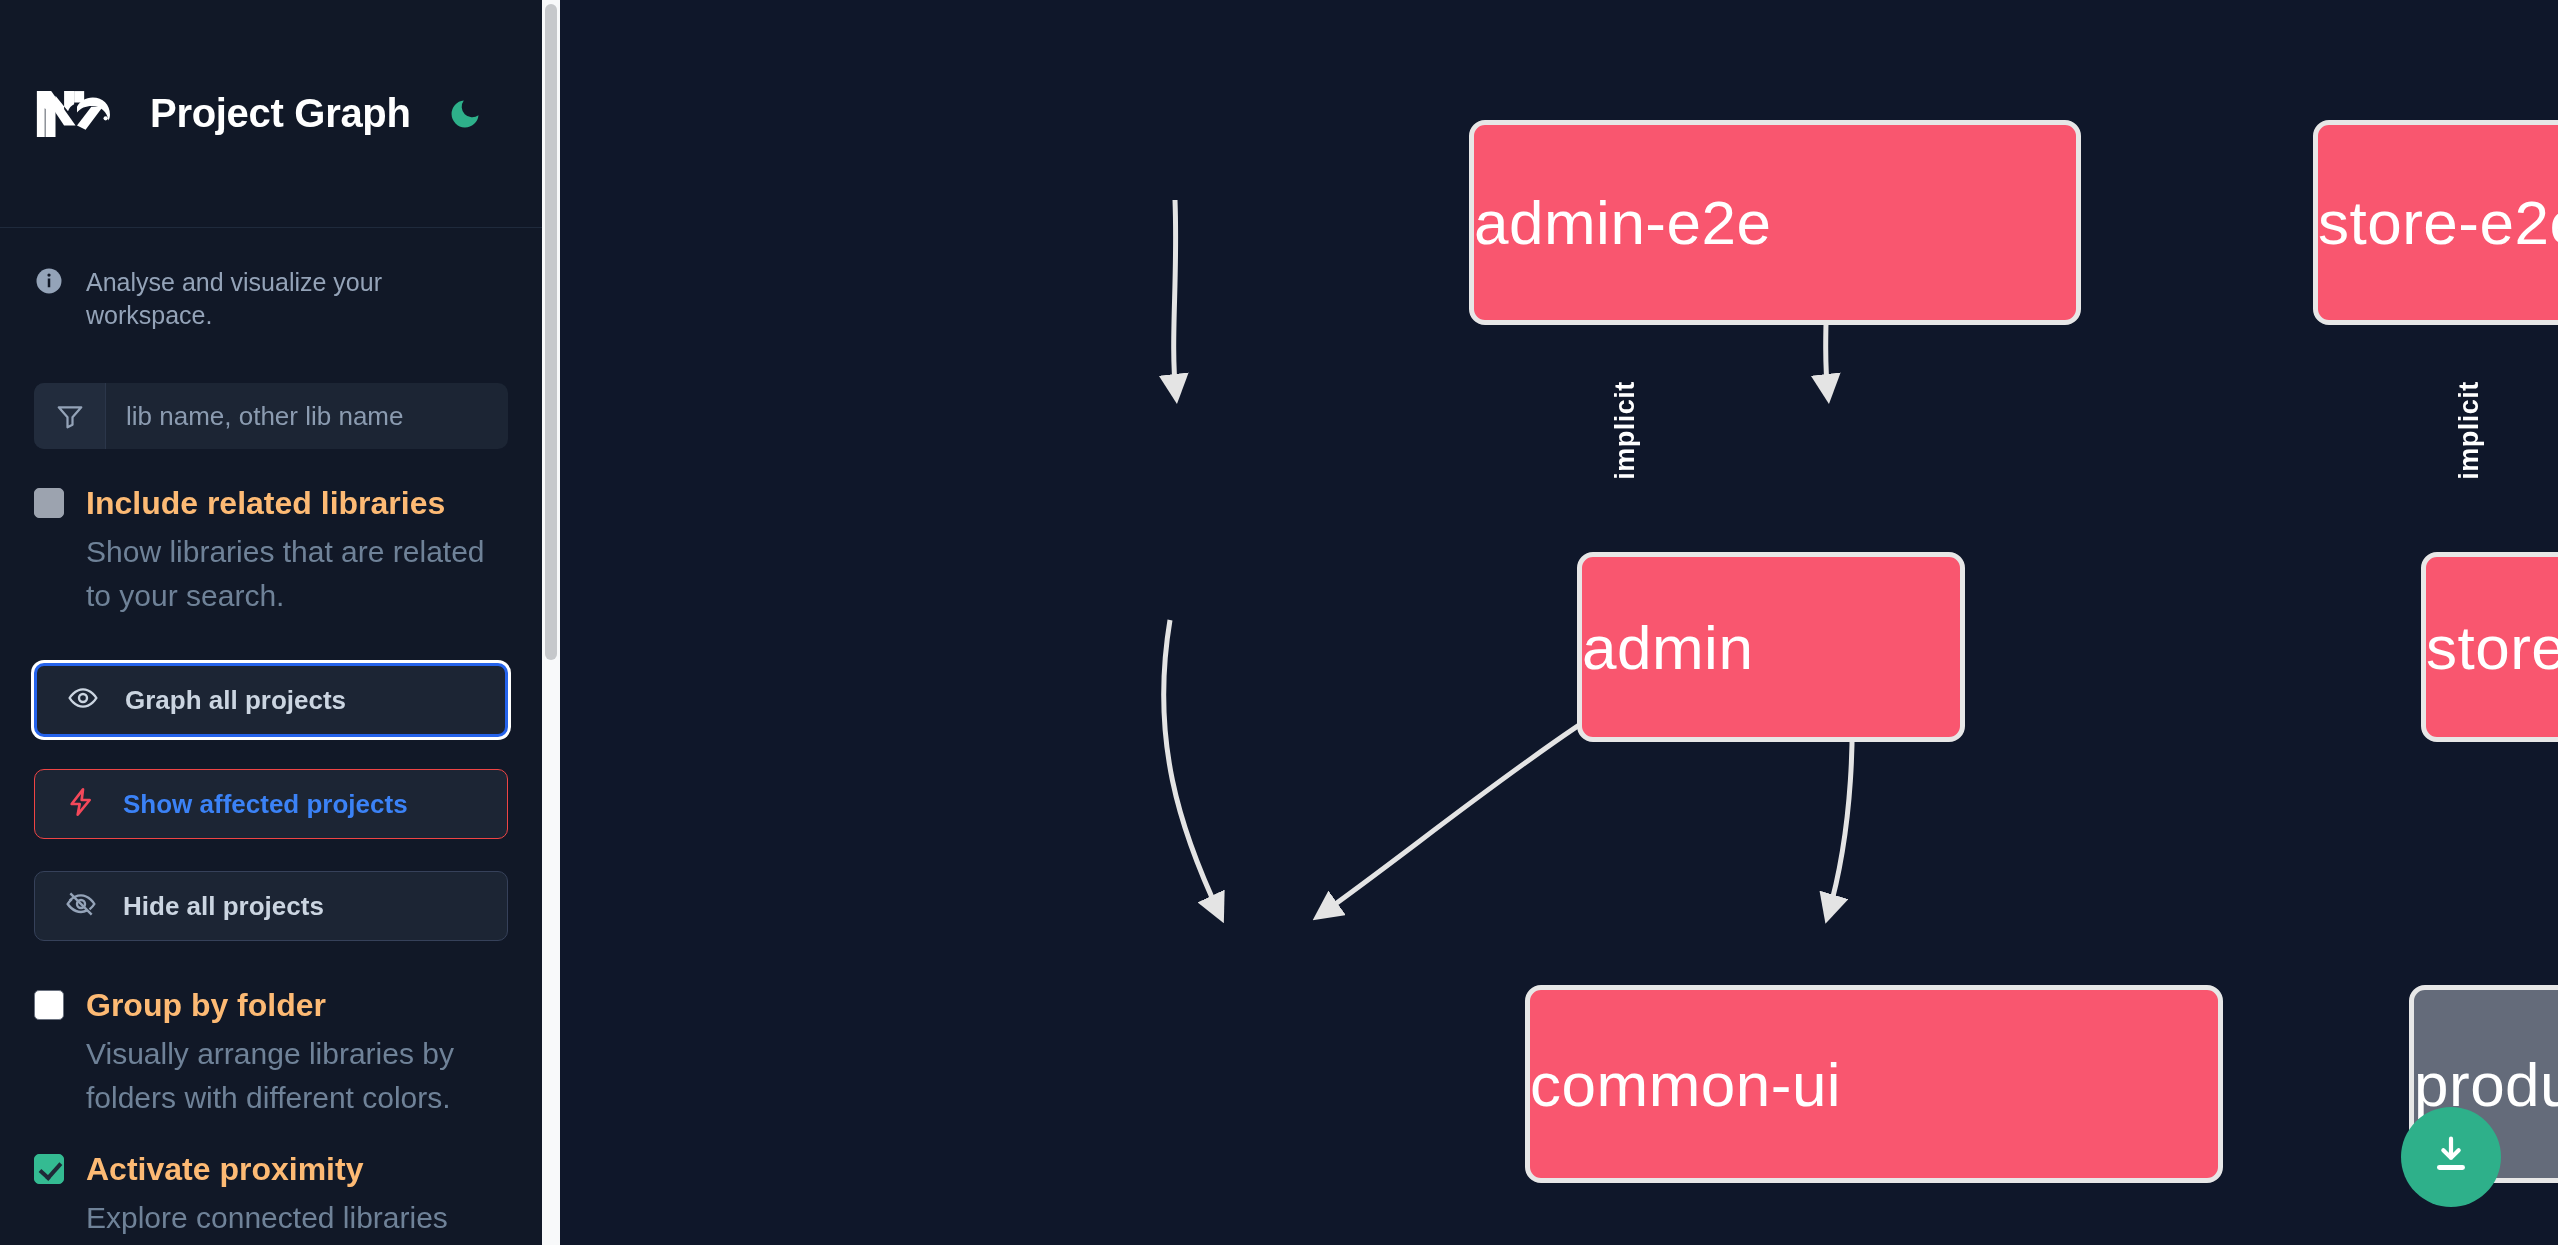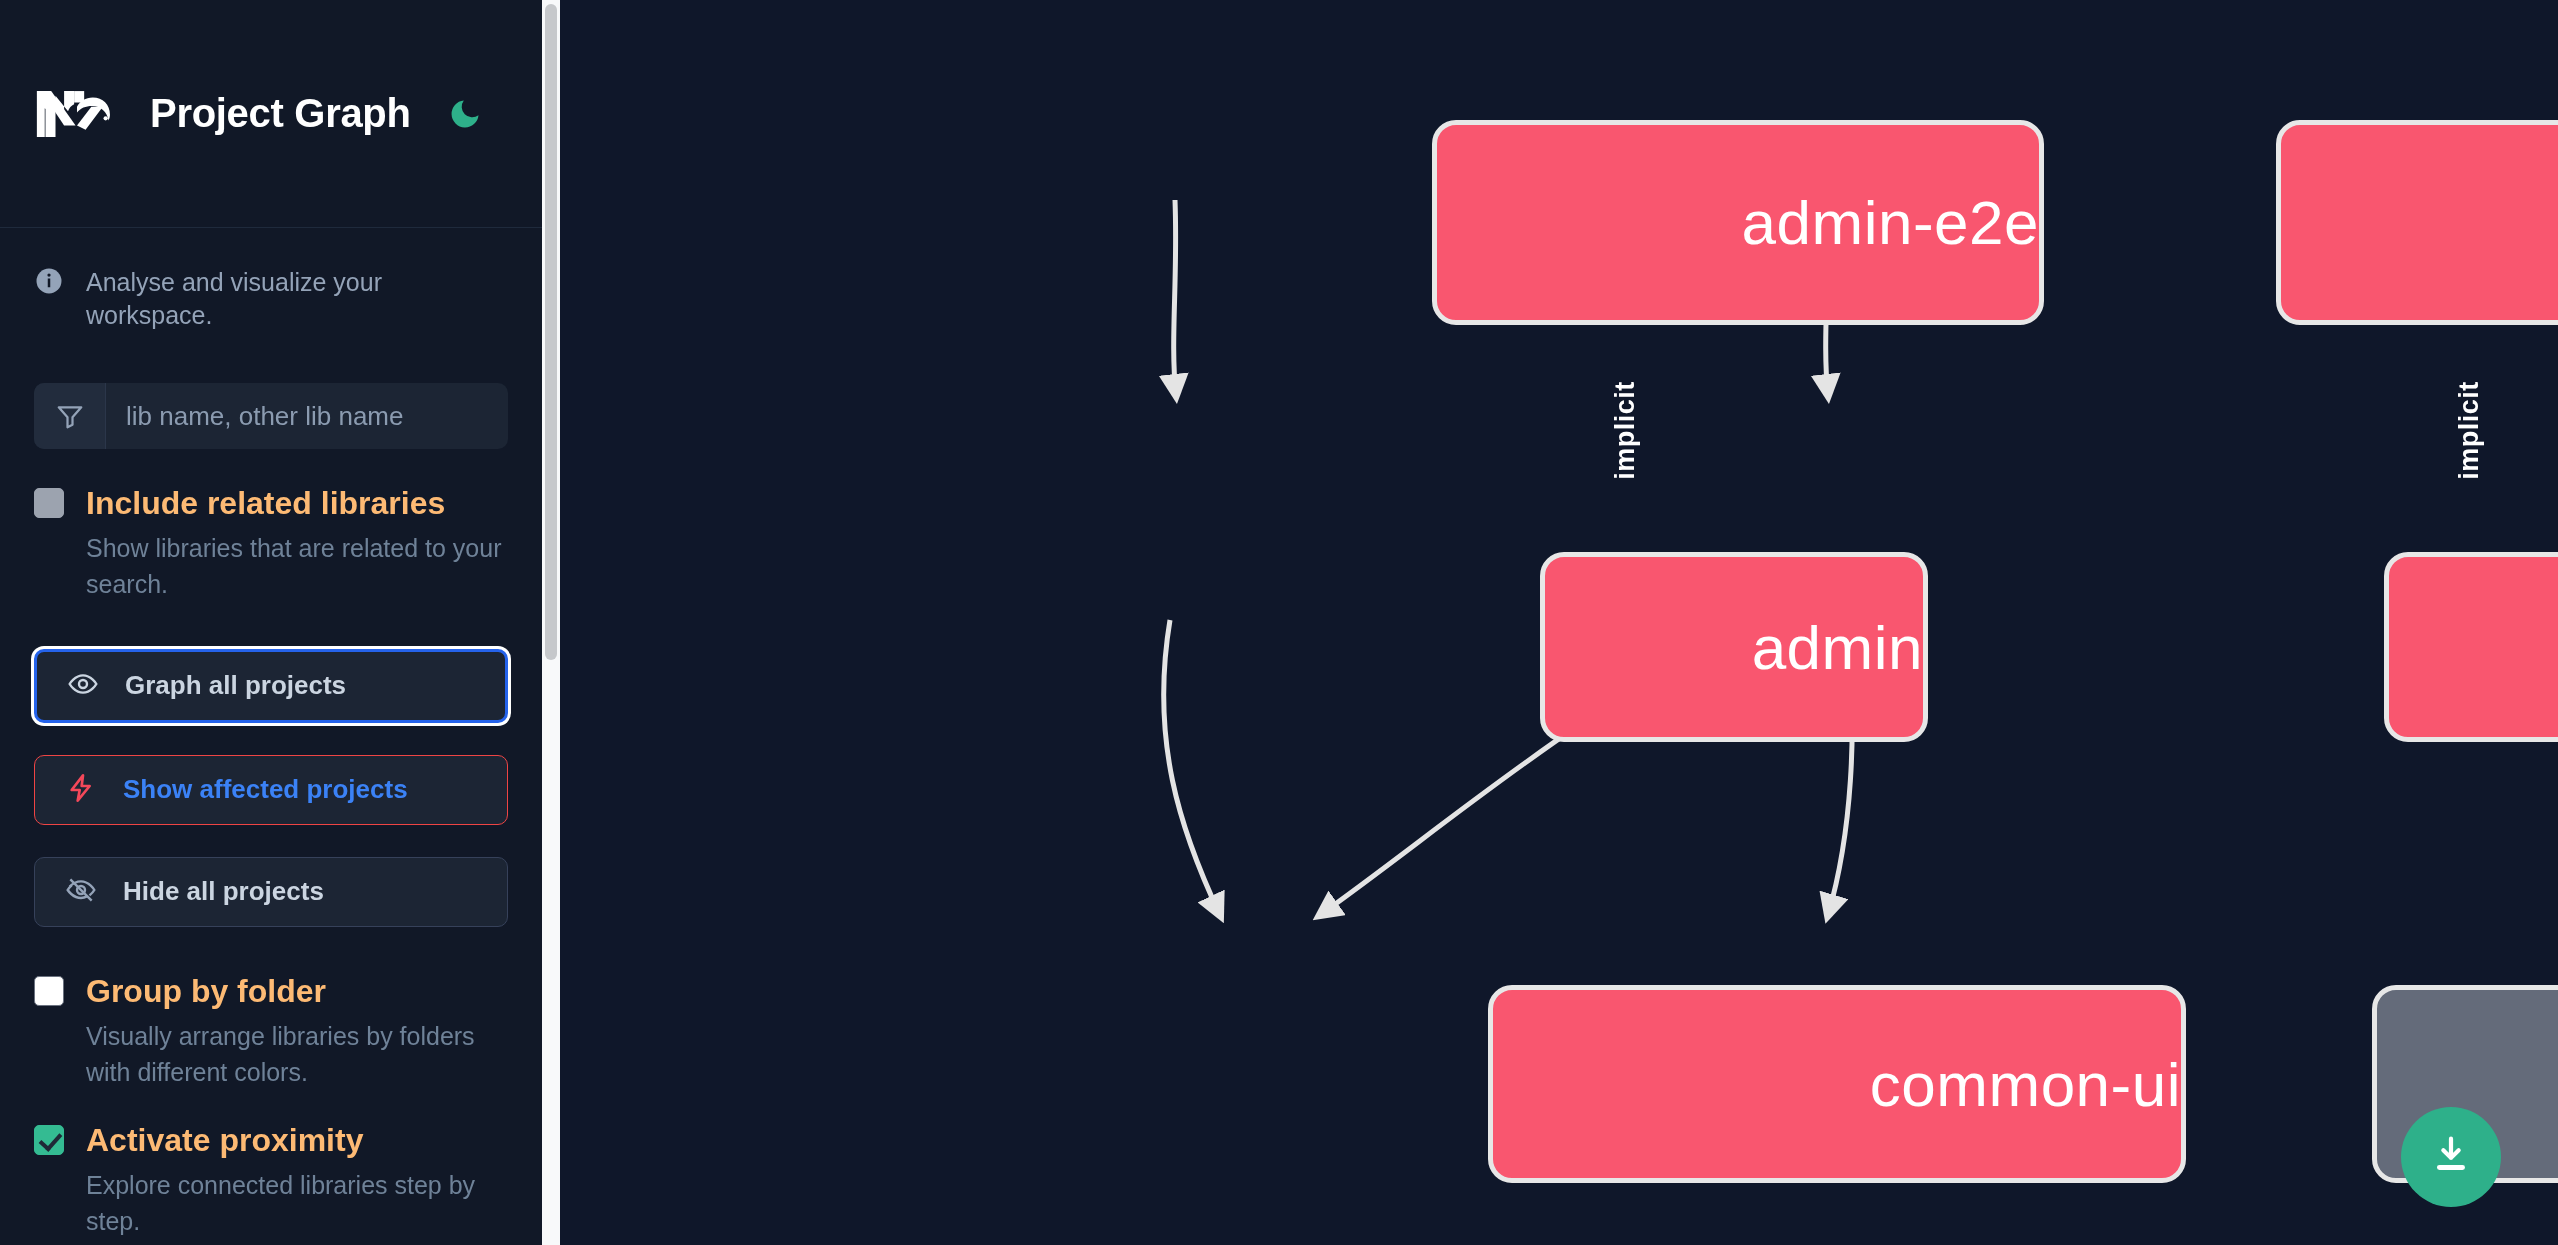--- a/index.html
+++ b/index.html
@@ -88,21 +88,21 @@
   .cb.checked { background: #34bb92; border: 1px solid #34bb92; }
   .cb.checked::after {
     content: "";
     position: absolute; left: 9px; top: 3px;
     width: 9px; height: 17px;
     border: solid #1f2937; border-width: 0 4px 4px 0;
     transform: rotate(42deg);
   }
   .cb-texts { flex: 1; }
   .cb-label { color: #fdba74; font-size: 32px; font-weight: 700; line-height: 1.25; }
-  .cb-desc { color: #6f8298; font-size: 25px; line-height: 1.45; margin-top: 7px; max-width: 430px; }
+  .cb-desc { color: #6f8298; font-size: 30px; line-height: 1.45; margin-top: 7px; max-width: 430px; }
 
   .btn {
     margin: 0 34px;
     height: 70px;
     display: flex; align-items: center;
     padding-left: 30px;
     gap: 26px;
     background: #1c2534;
     border: 1px solid #36415a;
     border-radius: 10px;
@@ -149,29 +149,30 @@
   
   .graph {
     position: relative;
     flex: 1; height: 1245px;
     background: #0f172a;
     overflow: hidden;
   }
   .graph-svg { position: absolute; inset: 0; }
   .node {
     position: absolute;
-    display: flex; align-items: center; justify-content: flex-end;
-    border-radius: 24px;
+    display: flex; align-items: center; justify-content: flex-start;
+    border-radius: 16px;
     border: 5px solid #e7e7e7;
     color: #ffffff;
     font-size: 62px;
     font-weight: 400;
     letter-spacing: 0.5px;
     cursor: pointer;
     white-space: nowrap;
+    margin-left: 37px;
   }
   .node.pink { background: #f9566f; }
   .node.gray { background: #646b7a; }
 
   .edge-label {
     position: absolute;
     color: #ffffff;
     font-size: 27px;
     font-weight: 700;
     transform-origin: center center;

